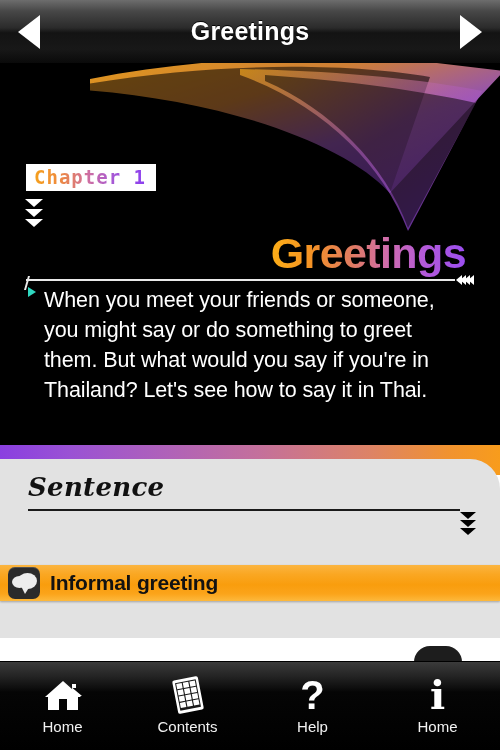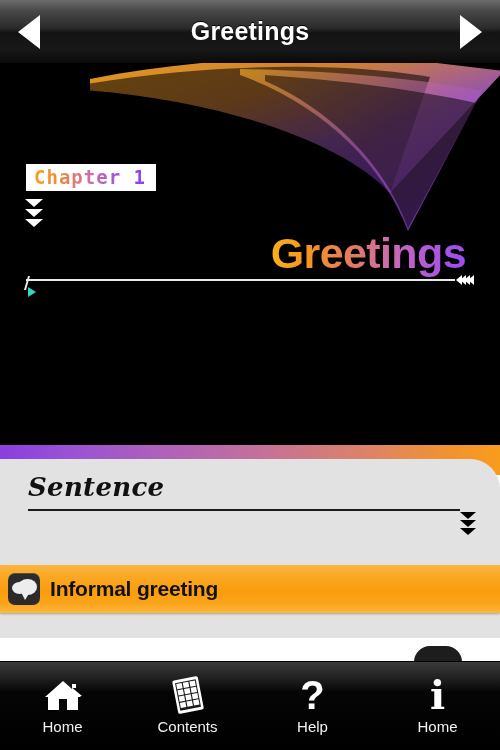--- a/index.html
+++ b/index.html
@@ -129,21 +129,21 @@
     font-size:26px; font-weight:bold; font-style:italic;
     color:#111; letter-spacing:.3px;
   }
   .sentence-line{
     position:absolute; left:28px; top:37px; width:432px; height:2px; background:#1a1a1a;
   }
   .chev-down.sentence{ right:24px; top:40px; gap:1px; }
 
   
   .orange-row{
-    position:absolute; left:0; top:565px; width:500px; height:48px;
+    position:absolute; left:0; top:565px; width:500px; height:36px;
     background:linear-gradient(to bottom,#fbb540 0%,#faa722 26%,#f99d0d 55%,#fba41a 80%,#fdb93d 100%);
     box-shadow:0 1px 2px rgba(0,0,0,.28);
     display:flex; align-items:center;
   }
   .bubble-icon{
     width:32px; height:32px; margin-left:8px; margin-right:10px;
     background:#2b2b2b; border-radius:7px; position:relative; flex:none;
     box-shadow:inset 0 1px 0 rgba(255,255,255,.18);
   }
   .bub{ position:absolute; background:#ededed; border-radius:50%; }
@@ -239,20 +239,21 @@
       <div class="chev-left-group">
         <div class="cl"></div>
           <div class="cl"></div>
           <div class="cl"></div>
           <div class="cl"></div>
       </div>
     </div>
     <div class="rule-corner"></div>
     <div class="play-marker"></div>
 
+    <div class="body-text">When you meet your friends or someone, you might say or do something to greet them. But what would you say if you're in Thailand? Let's see how to say it in Thai.</div>
   </div>
 
   <div class="bottom-black-strip"></div>
   <div class="grad-bar"></div>
   <div class="light-panel"></div>
 
   <div class="sentence-row">
     <div class="sentence-label">Sentence</div>
     <div class="sentence-line"></div>
     <div class="chev-down sentence">

